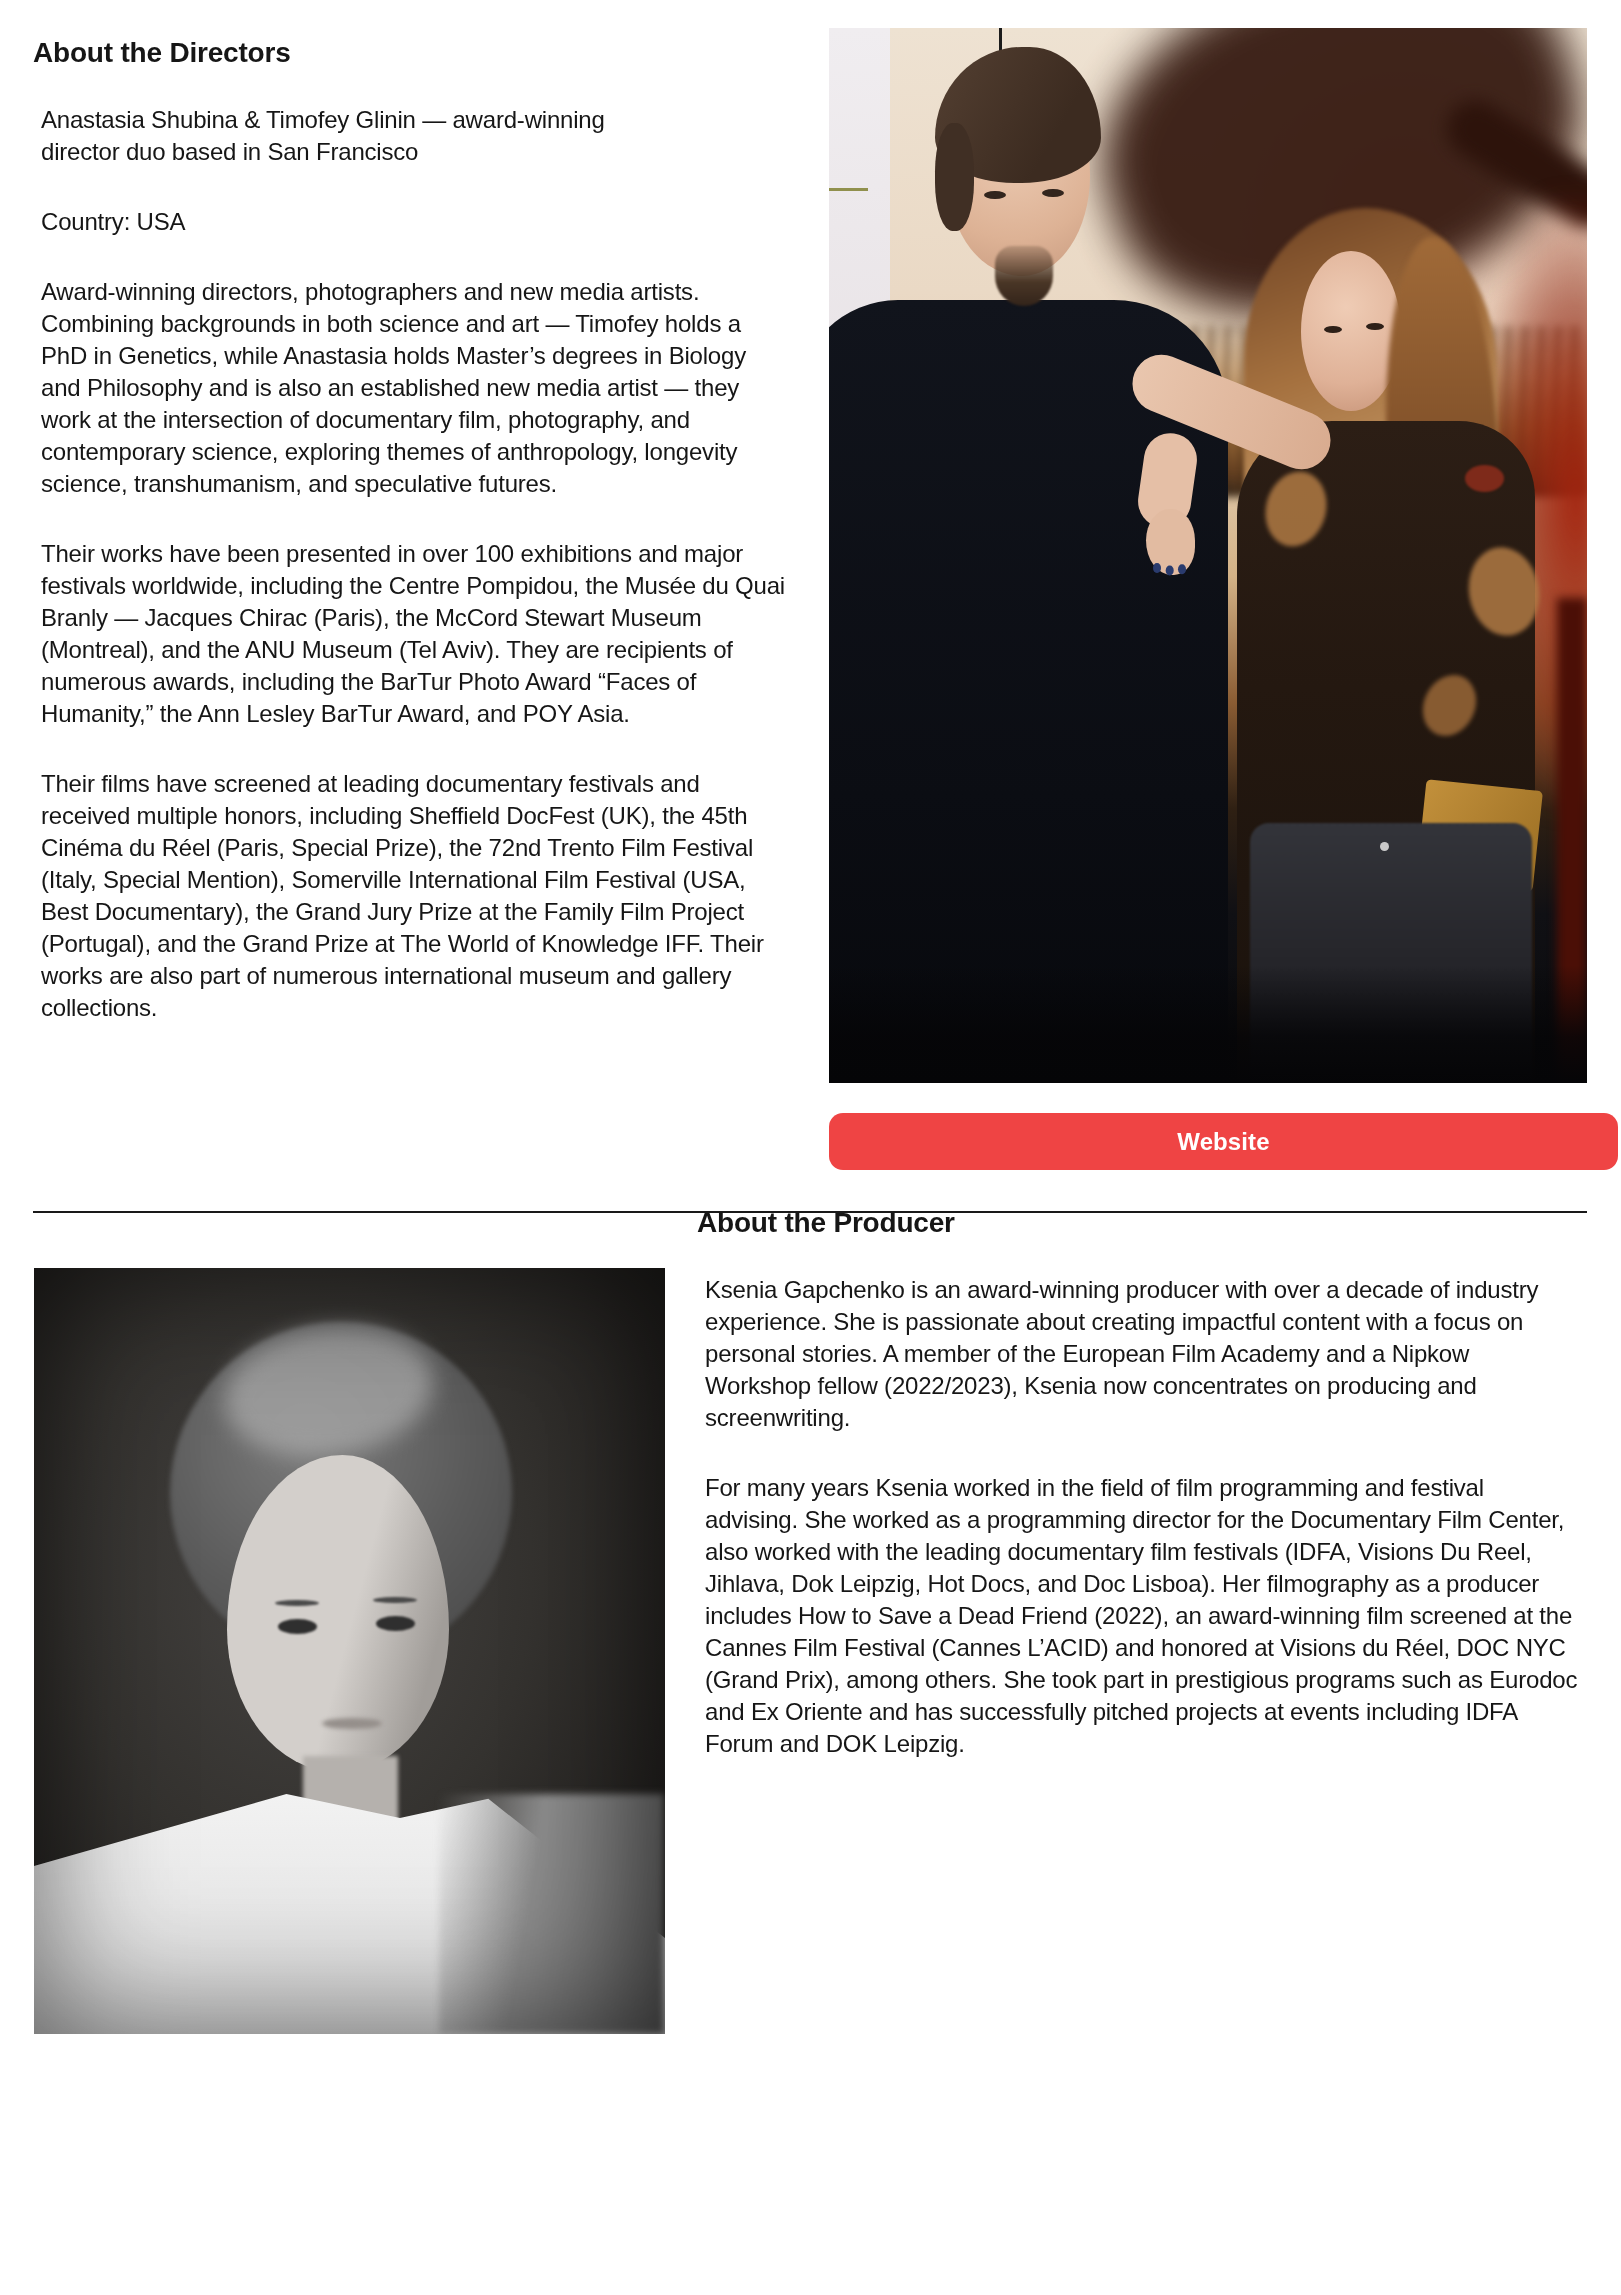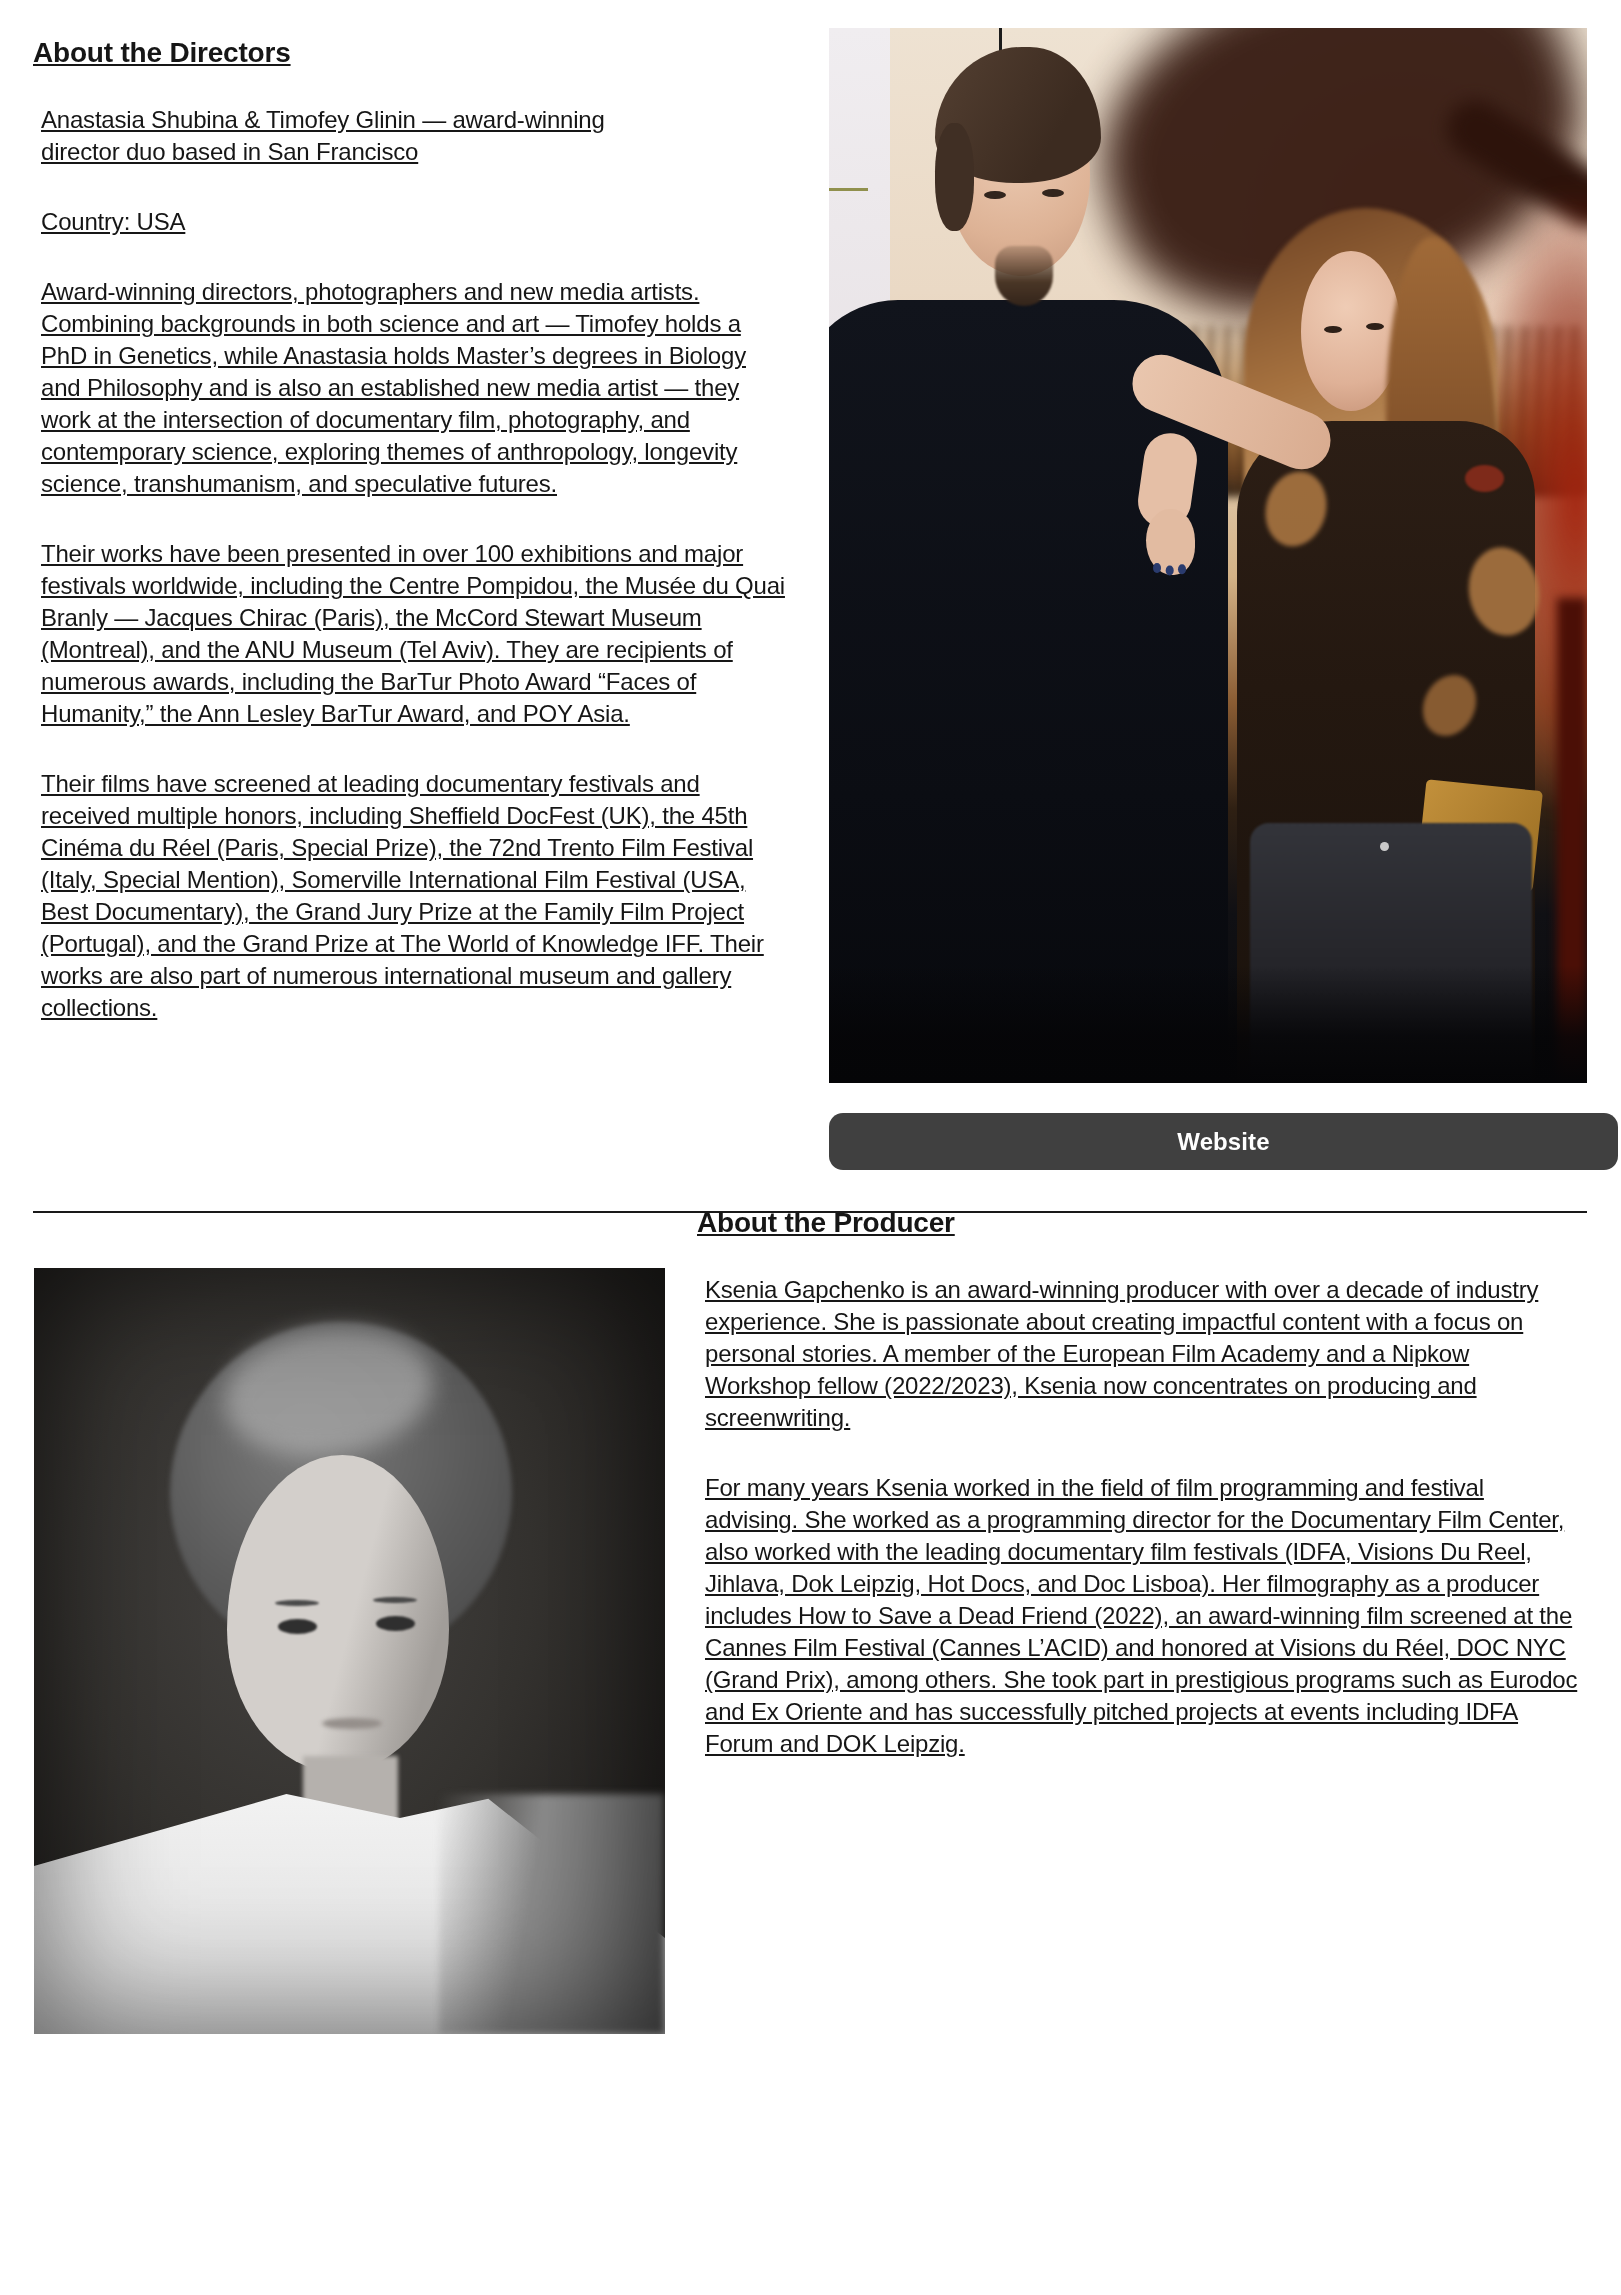--- a/index.html
+++ b/index.html
@@ -1,36 +1,36 @@
 <!DOCTYPE html>
 <html style="font-size:10px"><head>
 <meta charset="utf-8">
 <style>
   html,body{margin:0;padding:0;background:#ffffff;}
   .page{
     position:relative;width:1621px;height:2295px;background:#ffffff;overflow:hidden;
     font-family:"Liberation Sans","DejaVu Sans",sans-serif;color:#161616;
     -webkit-font-smoothing:antialiased;
   }
-  .col{position:absolute;text-decoration:underline;}
+  .col{position:absolute;}
   .col h2{font-size:28px;line-height:1.15;font-weight:700;margin:0 0 35px;letter-spacing:-0.2px;}
   .col p{font-size:24px;line-height:32px;margin:0 8px 38px;letter-spacing:-0.2px;}
   .col p:last-child{margin-bottom:0;}
   .preline{white-space:pre-line;}
   .directors-col{left:33px;top:37px;width:765px;}
   .producer-col{left:697px;top:1207px;width:890px;}
 
   .photo{position:absolute;overflow:hidden;}
   .photo > div{position:absolute;}
   .directors-photo{left:829px;top:28px;width:758px;height:1055px;background:#e9d8c4;}
   .producer-photo{left:34px;top:1268px;width:631px;height:766px;background:#2b2a28;}
 
   .website-btn{
     position:absolute;left:829px;top:1113px;width:789px;height:57px;border-radius:14px;
-    background:#404040;color:#ffffff;display:flex;align-items:center;justify-content:center;
+    background:#ef4444;color:#ffffff;display:flex;align-items:center;justify-content:center;
     font-size:24px;font-weight:600;letter-spacing:0.1px;cursor:pointer;
   }
   .divider{position:absolute;left:33px;top:1211px;width:1554px;height:1.9px;background:#191919;}
 
   .footer{
     position:absolute;left:33px;top:2228px;width:1554px;display:flex;
     justify-content:space-between;align-items:flex-start;
     font-size:28px;line-height:1.2;font-weight:500;letter-spacing:0.3px;
   }
 

